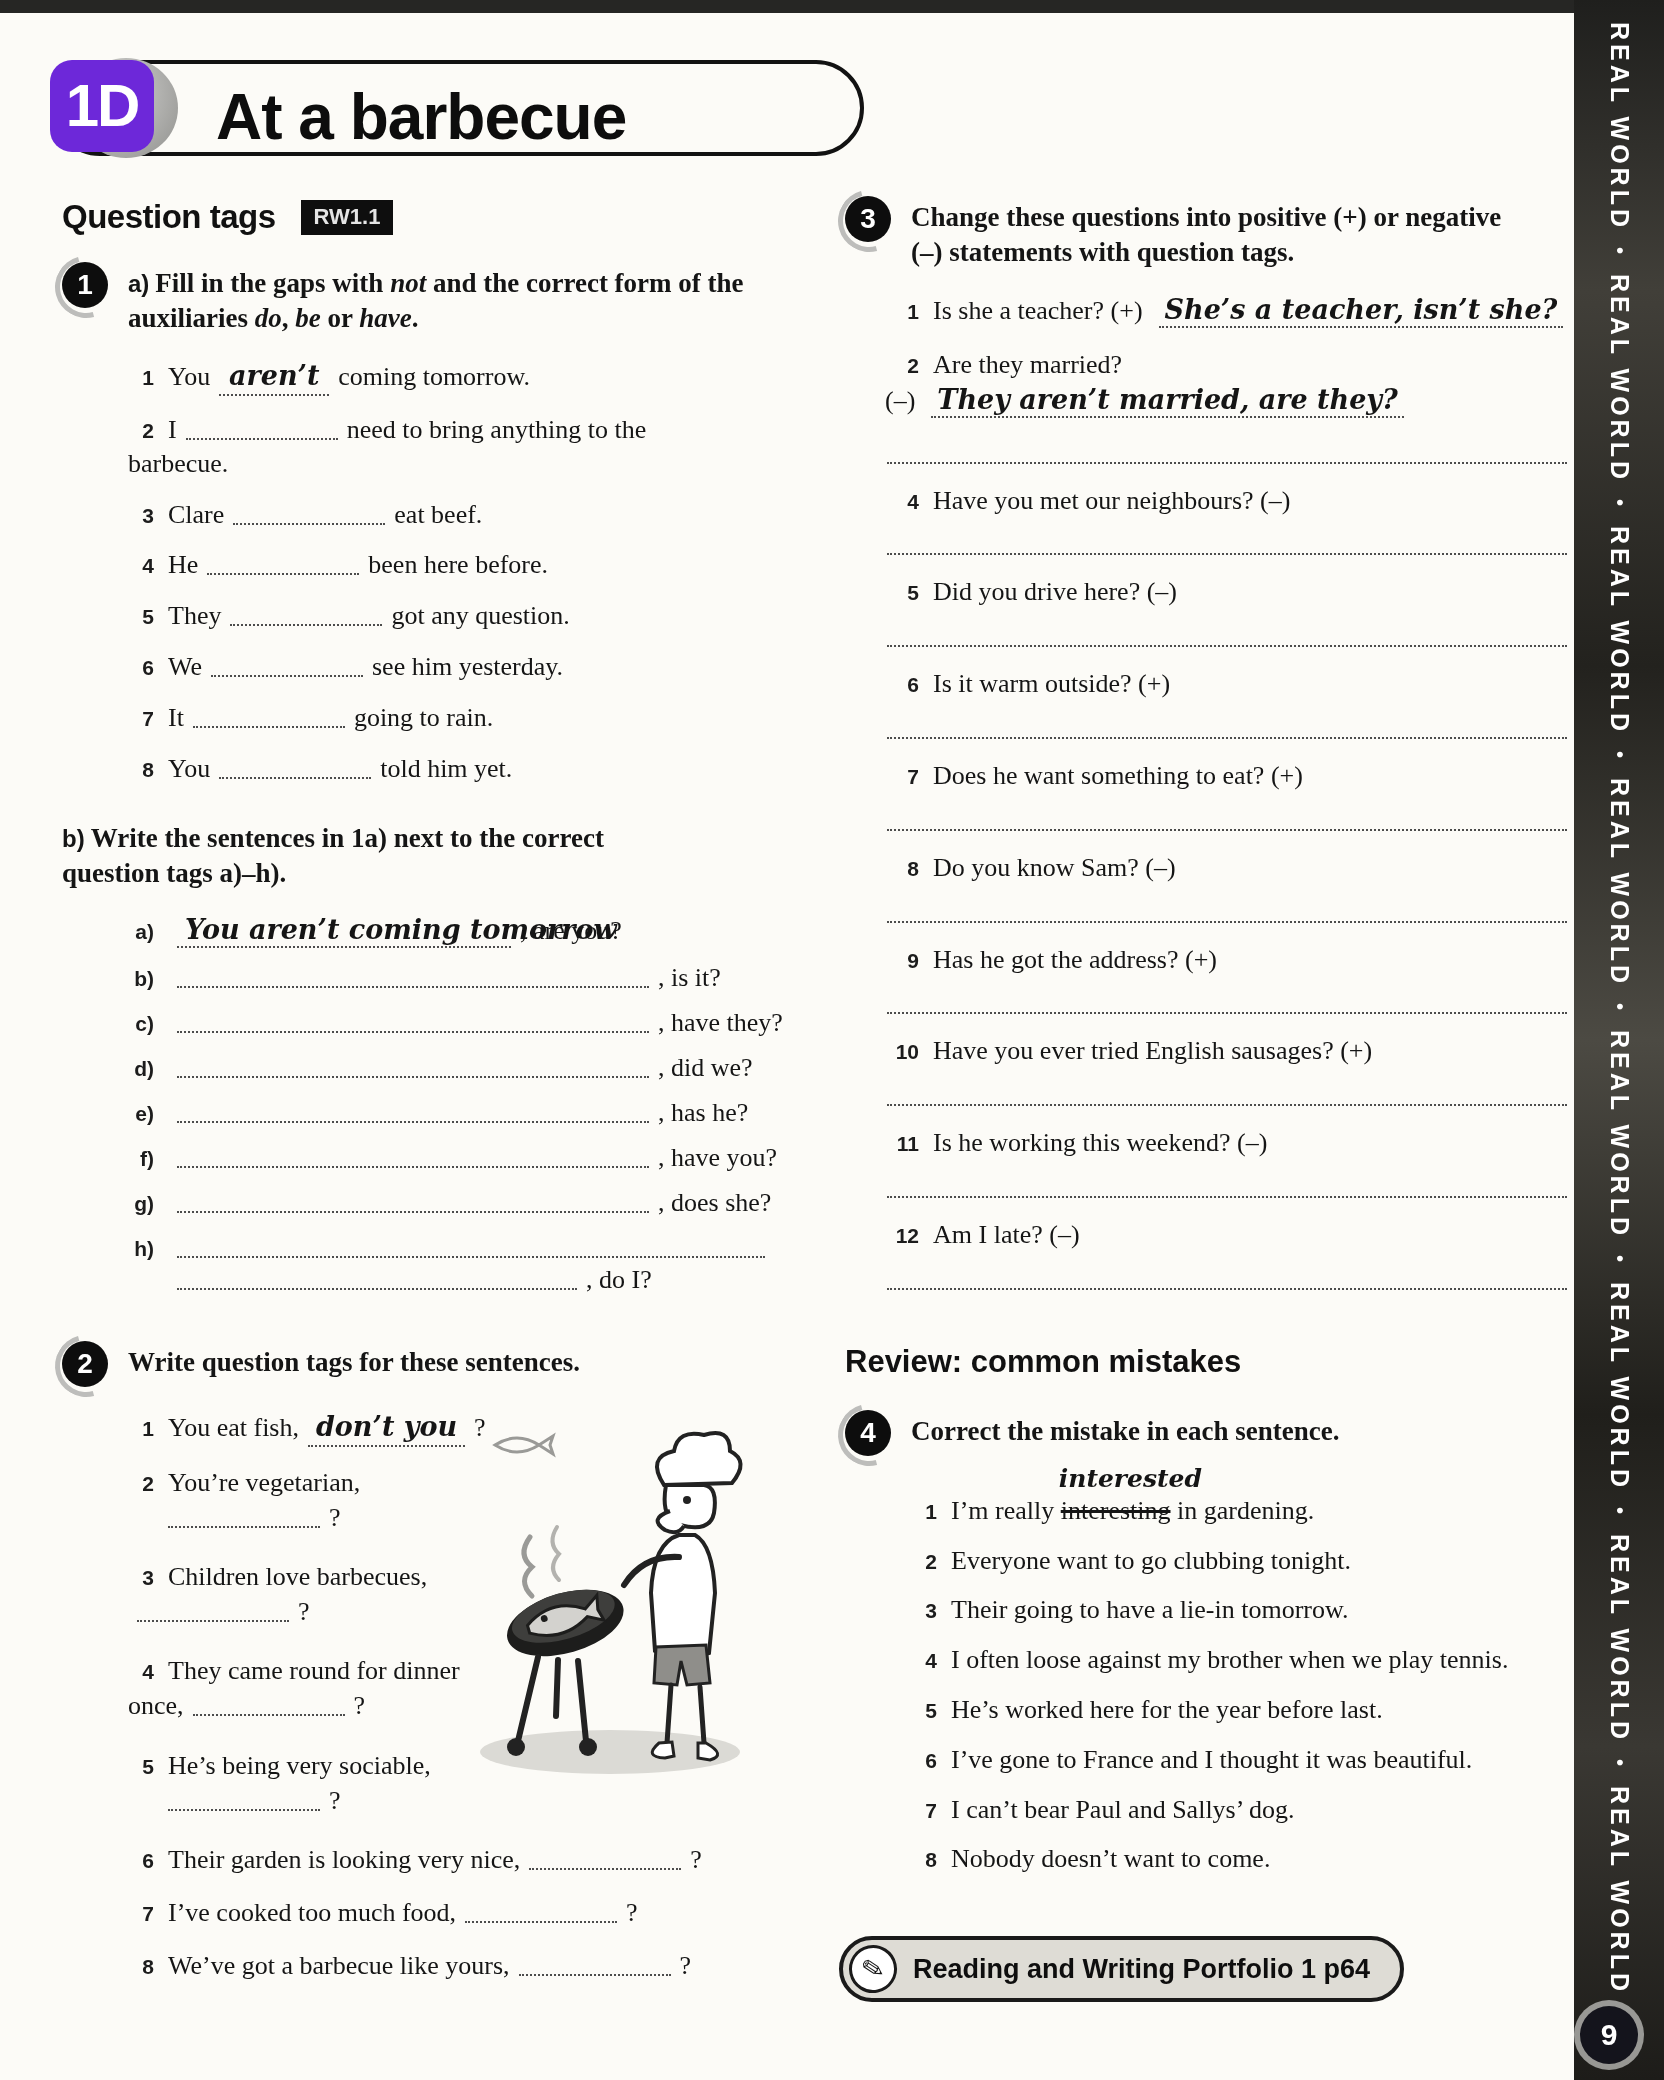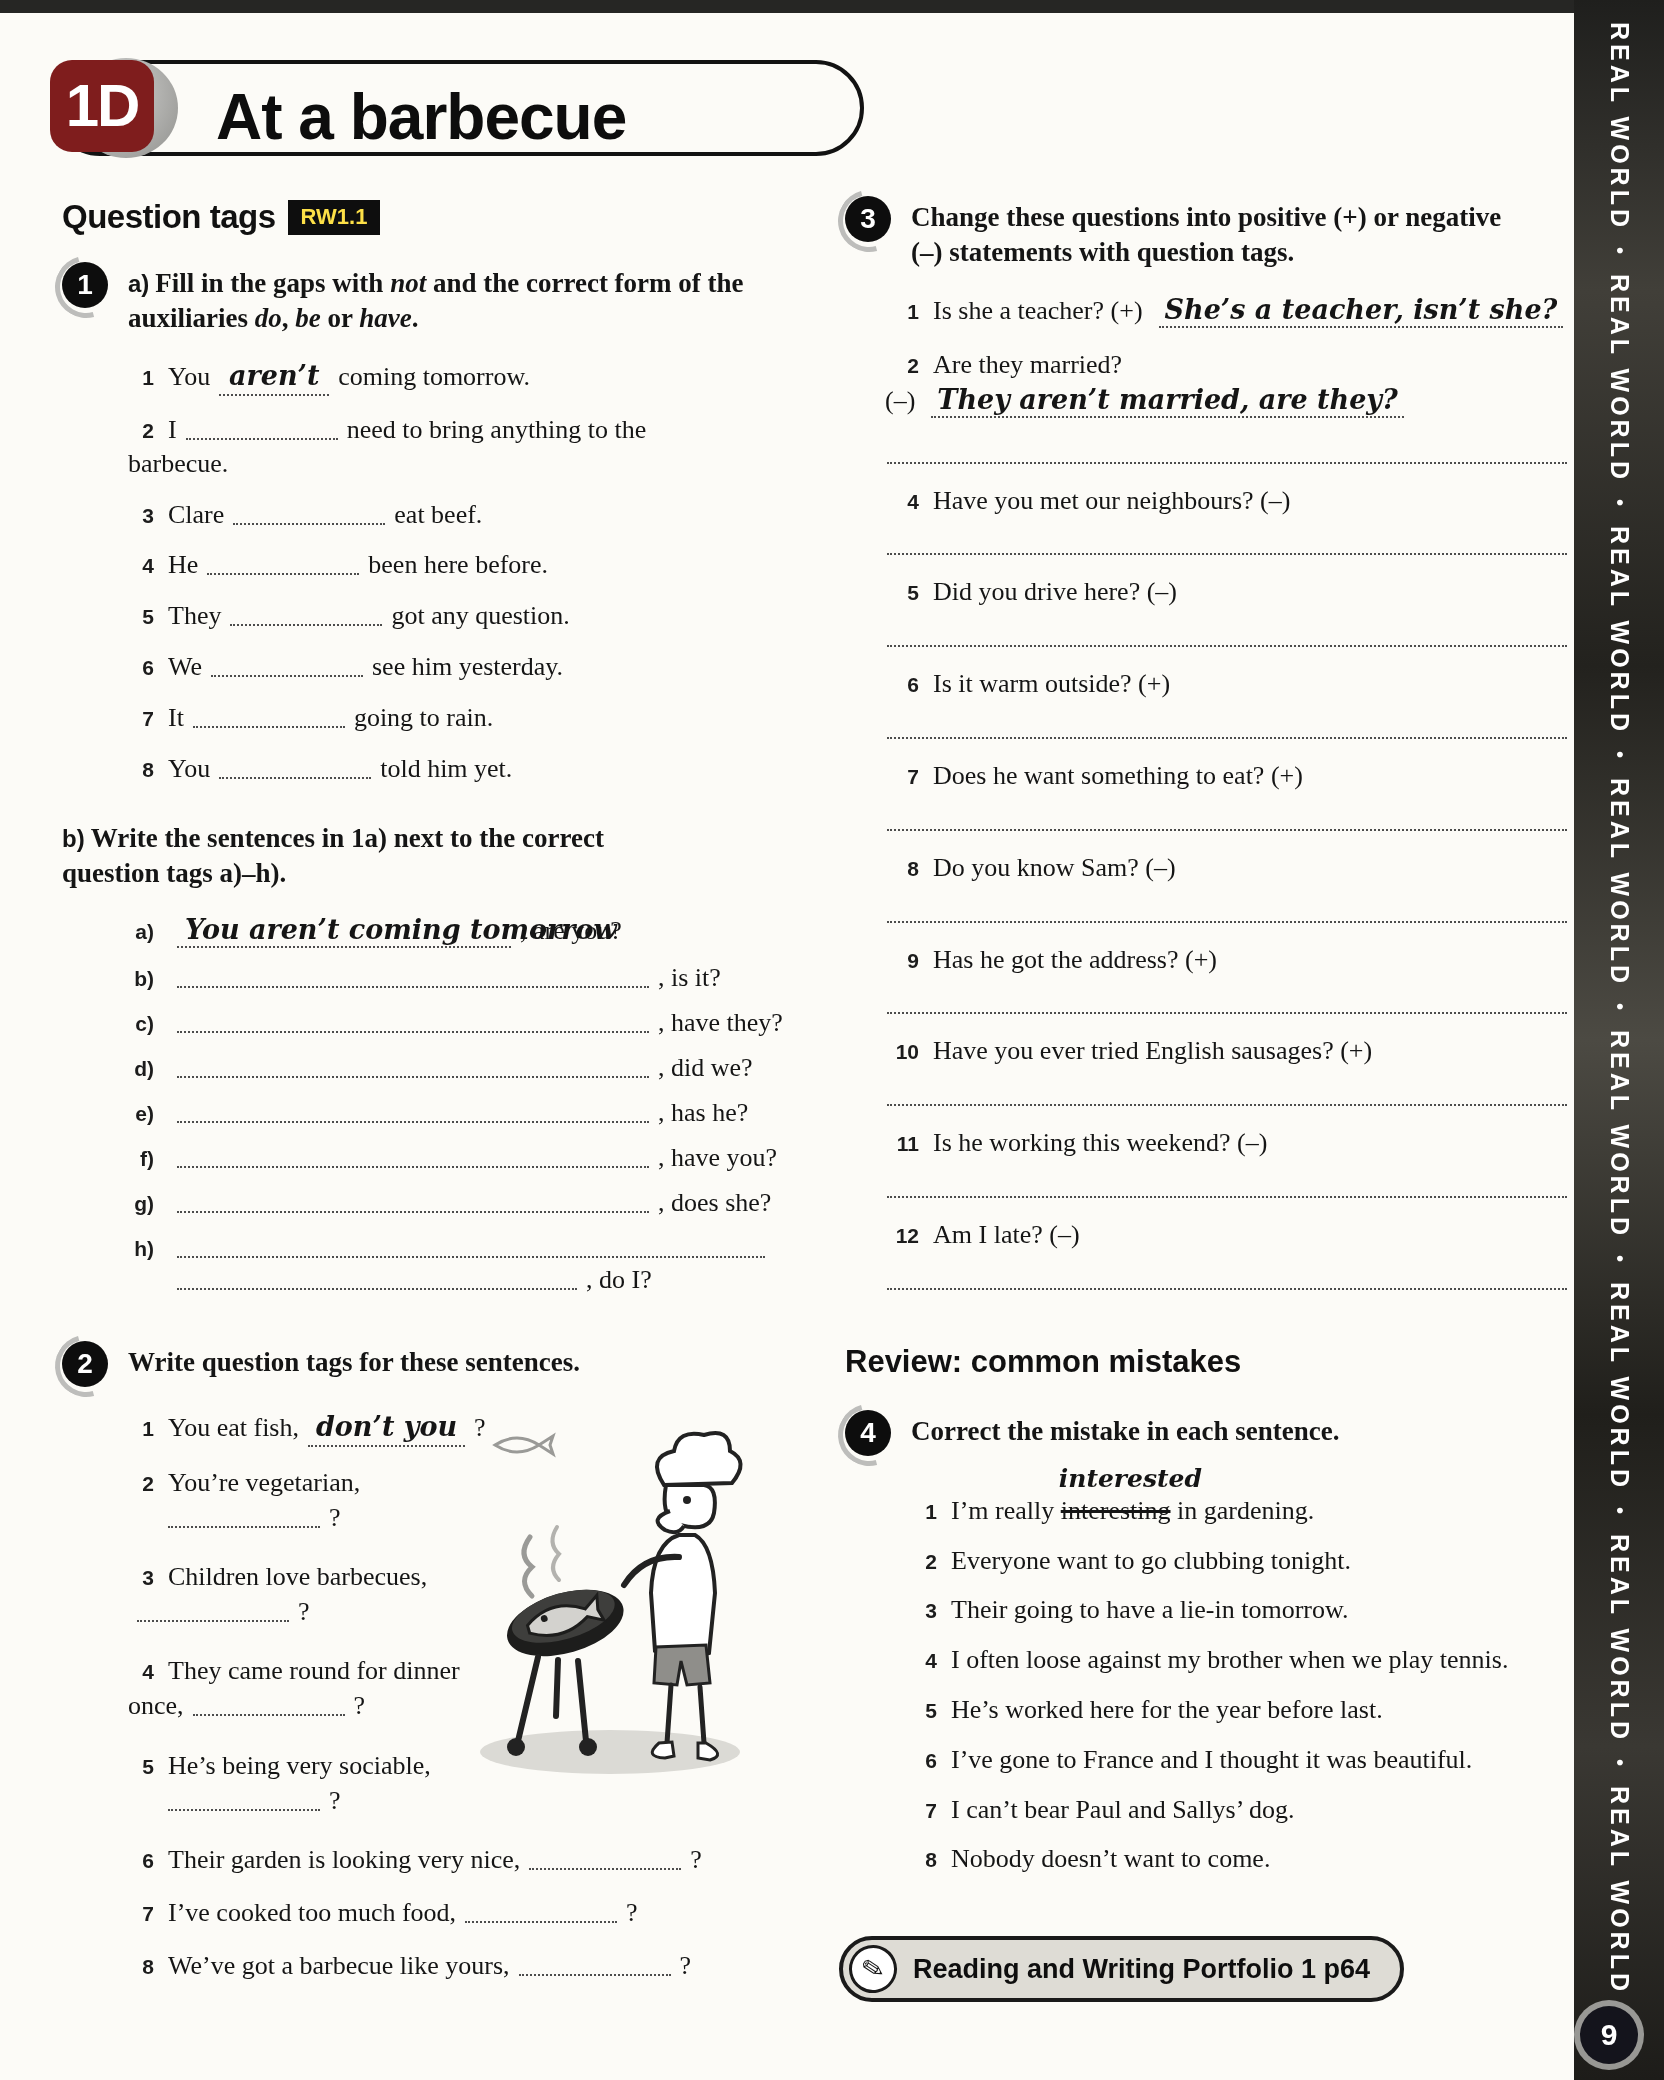--- a/index.html
+++ b/index.html
@@ -29,39 +29,39 @@
     position:absolute; left:52px; top:60px; width:812px; height:96px;
     border:4px solid #121212; border-radius:52px; background:#fcfbf7;
   }
   .badge-wrap { position:absolute; left:-6px; top:-10px; width:130px; height:112px; }
   .badge-ellipse {
     position:absolute; left:24px; top:4px; width:104px; height:100px; border-radius:50%;
     background:radial-gradient(circle at 35% 35%, #d8d8d6, #8f8f8c);
   }
   .badge-1d {
     position:absolute; left:0; top:6px; width:104px; height:92px;
-    background:#7f1d1d; border-radius:22px; color:#fff; text-align:center;
+    background:#6d28d9; border-radius:22px; color:#fff; text-align:center;
     font-family:"Liberation Sans",sans-serif; font-weight:bold; font-size:60px; line-height:92px;
     letter-spacing:-2px;
   }
   .title-pill h1 {
     position:absolute; left:160px; top:16px;
     font-family:"Liberation Sans",sans-serif; font-weight:bold; font-size:64px;
     letter-spacing:-1px; color:#0d0d0d;
   }
 
   
   .col-left  { position:absolute; left:62px;  top:198px; width:772px; }
   .col-right { position:absolute; left:845px; top:196px; width:722px; }
 
   
   .sec-head { display:flex; align-items:center; margin-bottom:26px; }
   .sec-head h2 { font-family:"Liberation Sans",sans-serif; font-weight:bold; font-size:33px; letter-spacing:-0.5px; color:#111; }
   .rw-badge {
-    margin-left:12px; background:#0e0e0e; color:#fde047; border-radius:0;
+    margin-left:25px; background:#0e0e0e; color:#e5e5e5; border-radius:0;
     font-family:"Liberation Sans",sans-serif; font-weight:bold; font-size:22px;
     padding:4px 13px 5px;
   }
   .review-head { font-family:"Liberation Sans",sans-serif; font-weight:bold; font-size:31px; margin:54px 0 30px 0; color:#111; }
 
   
   .ex-head { display:flex; align-items:flex-start; gap:20px; margin-bottom:22px; }
   .exnum {
     position:relative; flex:none; width:46px; height:46px; border-radius:50%;
     background:#0d0d0d; color:#fff; text-align:center;

